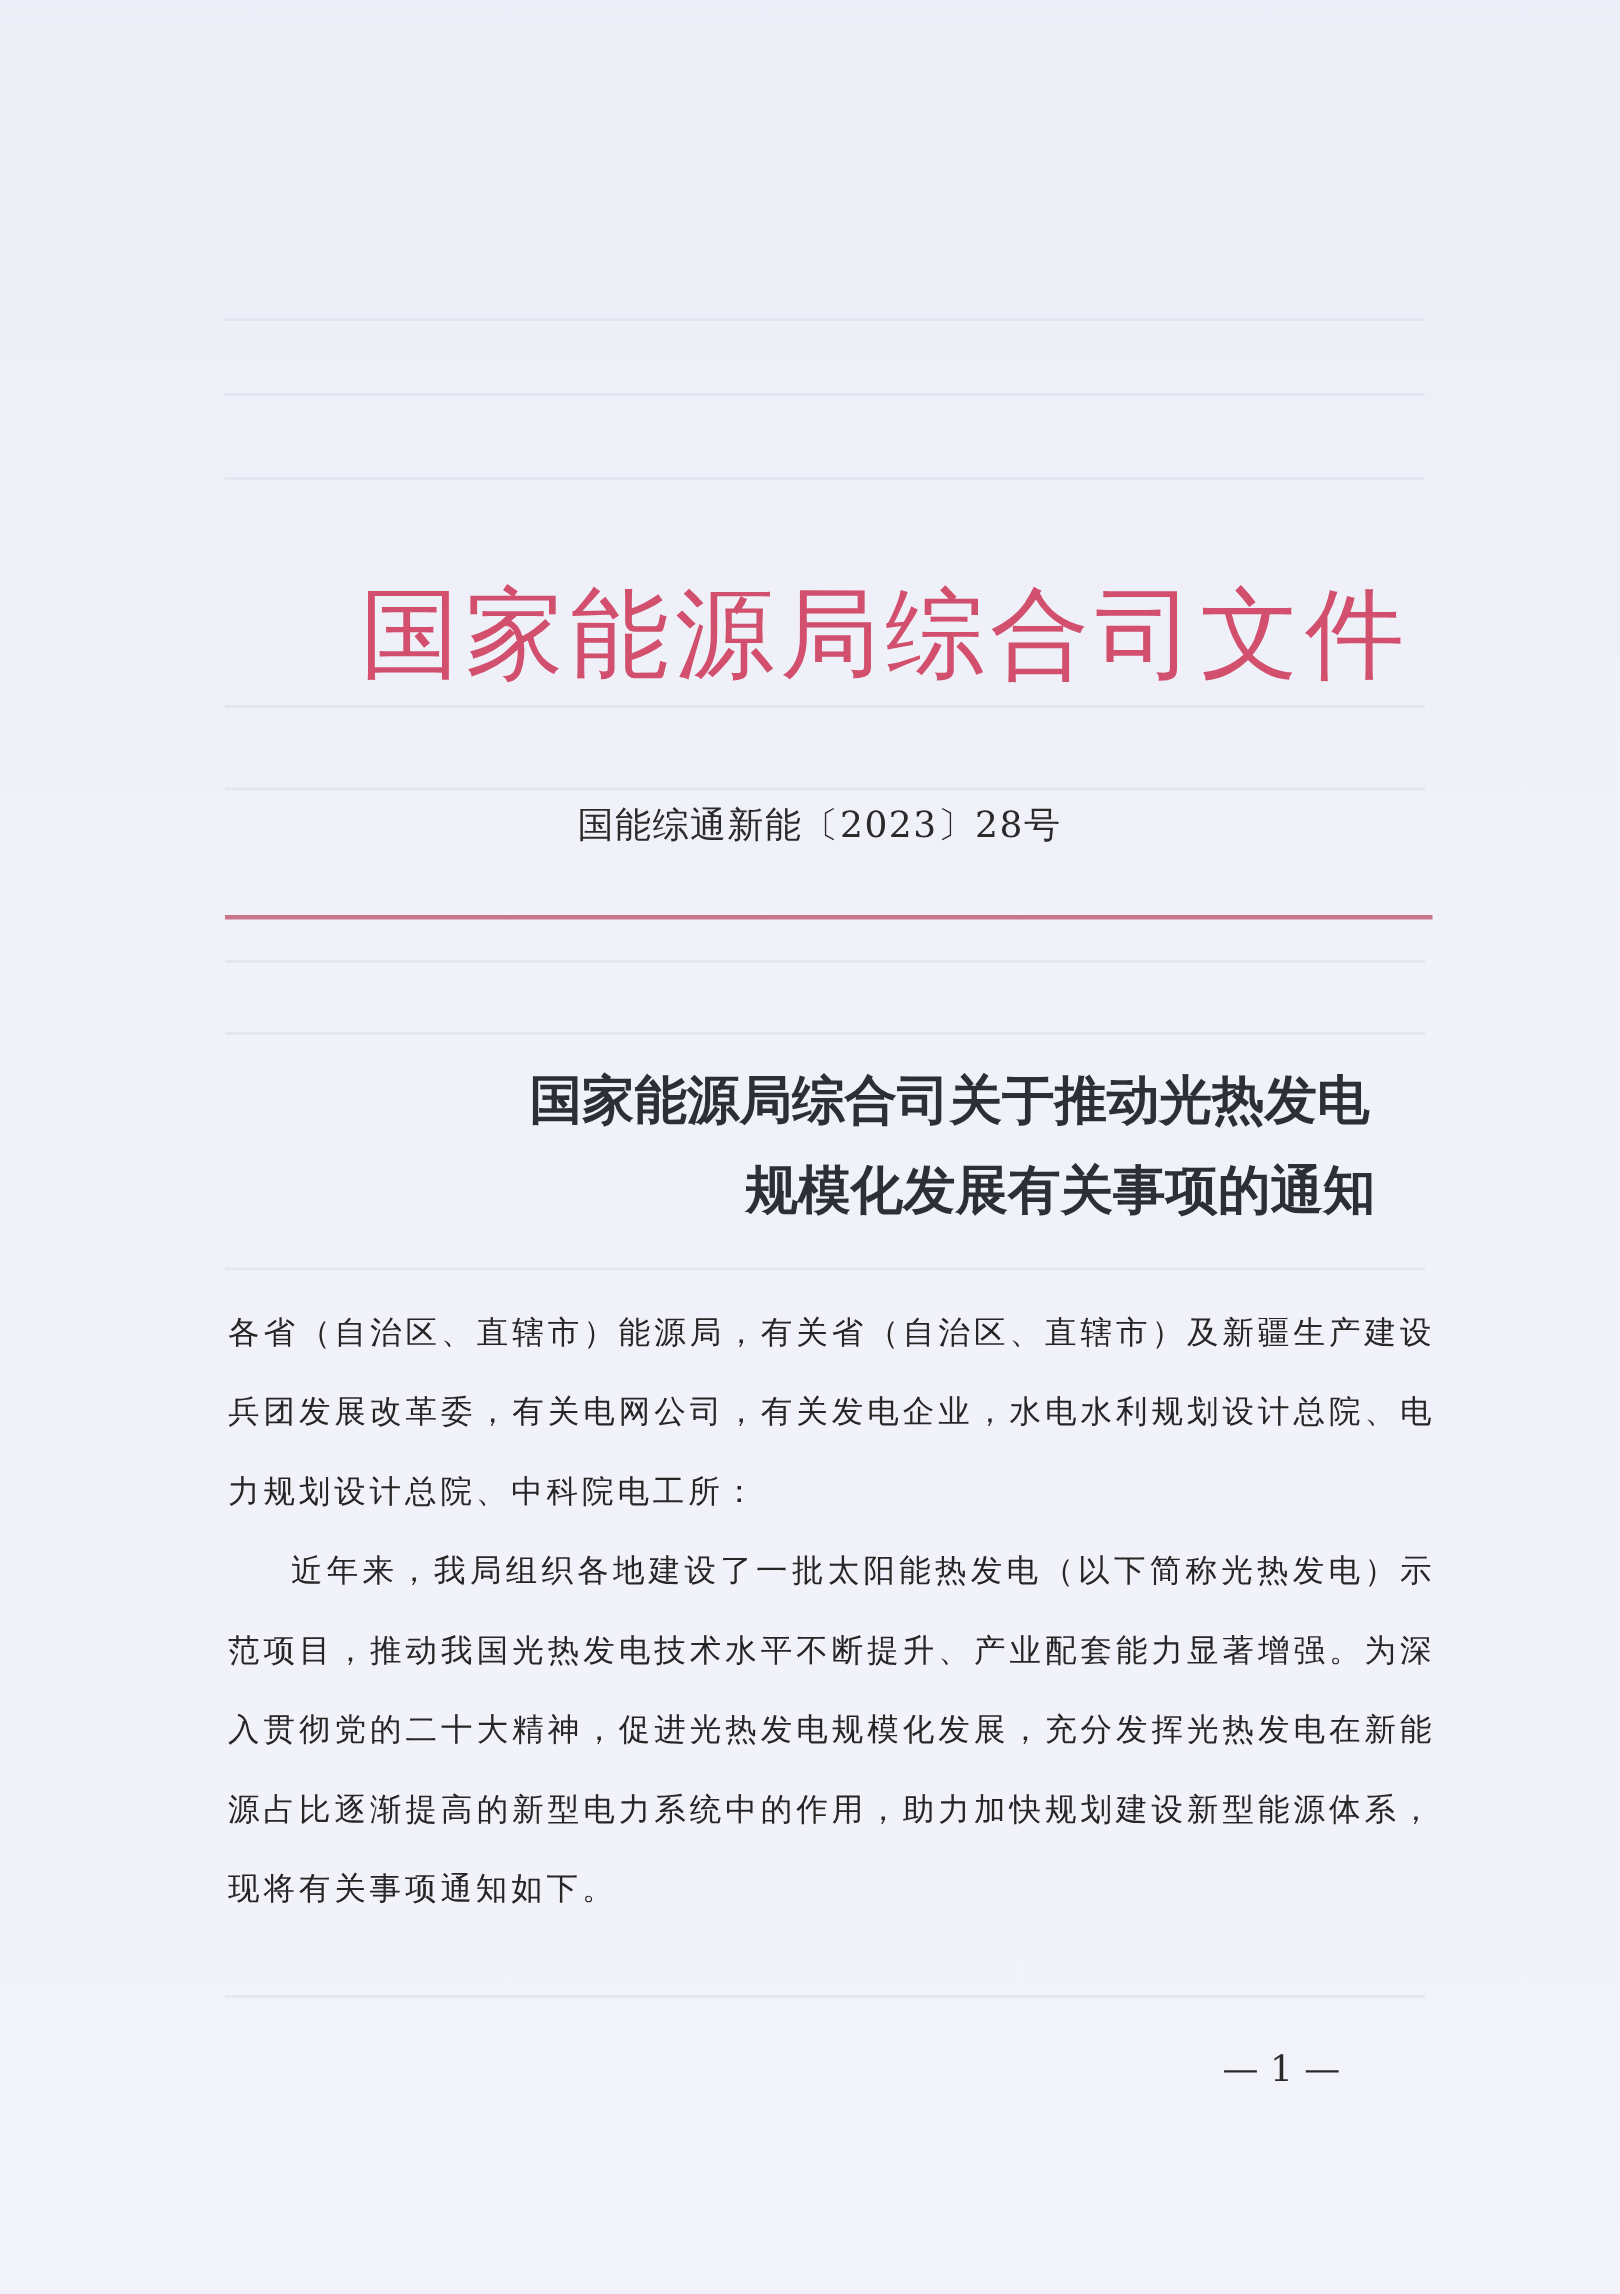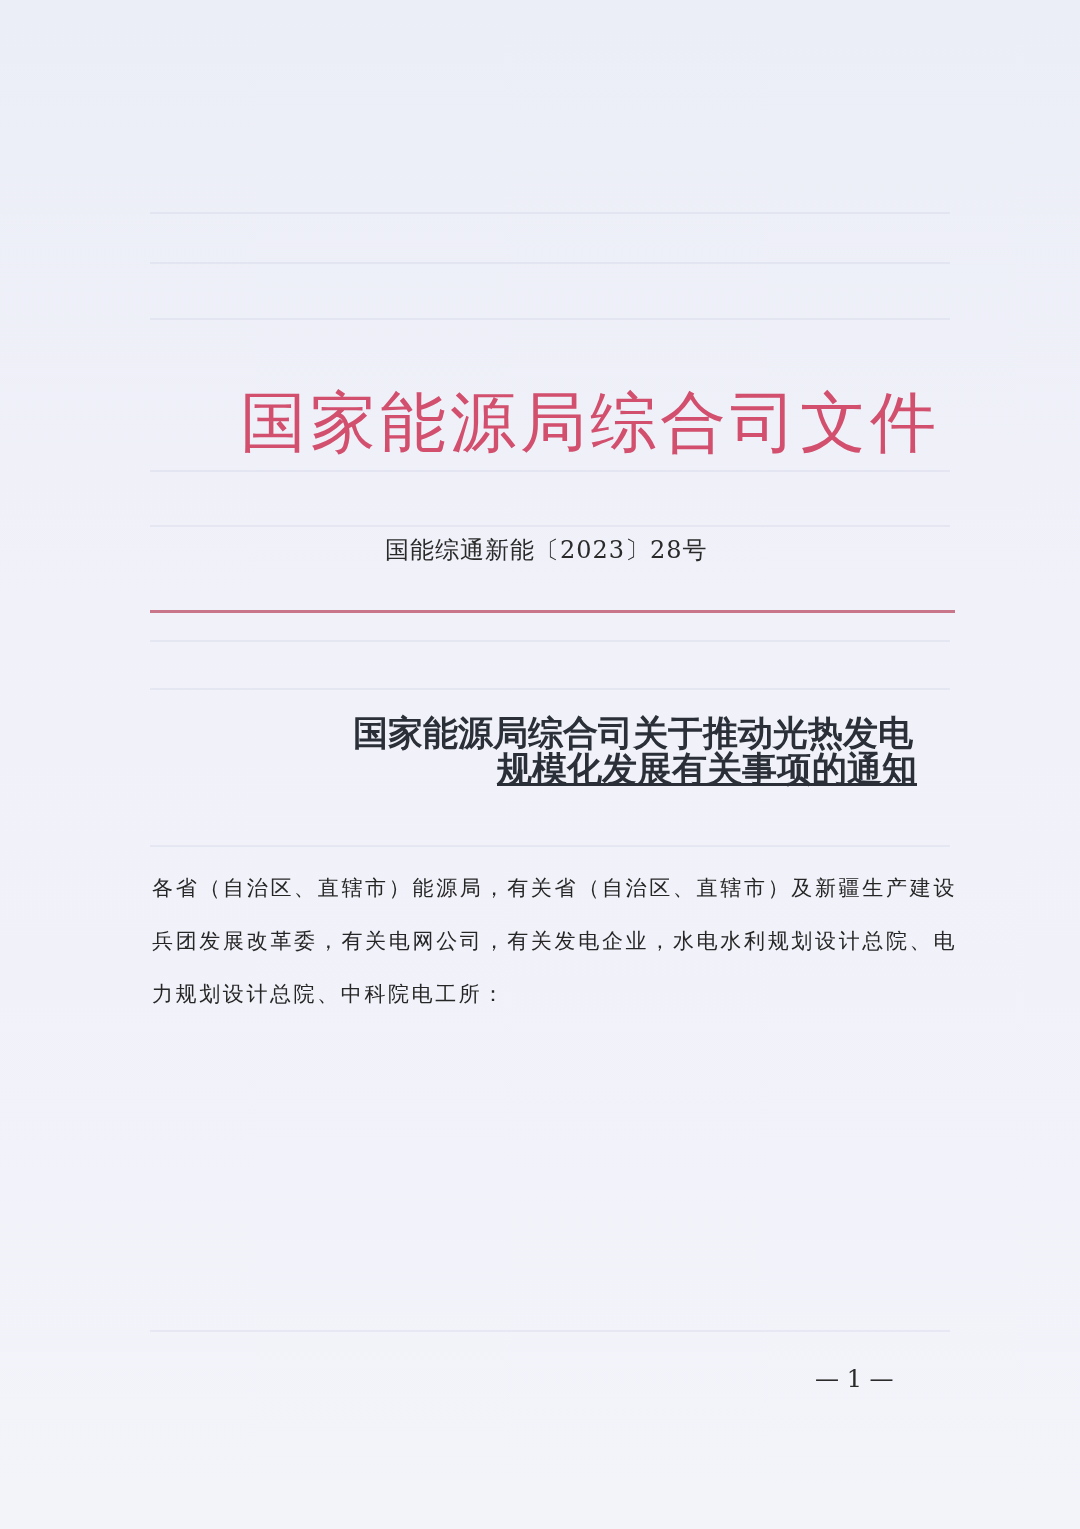--- a/index.html
+++ b/index.html
@@ -65,21 +65,21 @@
       left: 150px;
       width: 805px;
       text-align: right;
       font-family: "DejaVu Serif", "Liberation Serif", serif;
       font-weight: bold;
       font-size: 35px;
       color: #2b3038;
       white-space: nowrap;
     }
     .title.l1 { top: 710px; left: 108px; }
-    .title.l2 { top: 746px; left: 112px; text-decoration: underline; }
+    .title.l2 { top: 770px; left: 112px; }
     .para {
       position: absolute;
       left: 152px;
       width: 805px;
       font-size: 21px;
       color: #262626;
       line-height: 53px;
       letter-spacing: 2.6px;
       text-align: justify;
     }
@@ -112,15 +112,16 @@
 
   <div class="doc-number">国能综通新能〔2023〕28号</div>
 
   <div class="red-rule"></div>
 
   <div class="title l1">国家能源局综合司关于推动光热发电</div>
   <div class="title l2">规模化发展有关事项的通知</div>
 
   <div class="para addressee">各省（自治区、直辖市）能源局，有关省（自治区、直辖市）及新疆生产建设兵团发展改革委，有关电网公司，有关发电企业，水电水利规划设计总院、电力规划设计总院、中科院电工所：</div>
 
+  <div class="para body-para">近年来，我局组织各地建设了一批太阳能热发电（以下简称光热发电）示范项目，推动我国光热发电技术水平不断提升、产业配套能力显著增强。为深入贯彻党的二十大精神，促进光热发电规模化发展，充分发挥光热发电在新能源占比逐渐提高的新型电力系统中的作用，助力加快规划建设新型能源体系，现将有关事项通知如下。</div>
 
   <div class="page-num">— 1 —</div>
 </div>
 
 </body></html>

